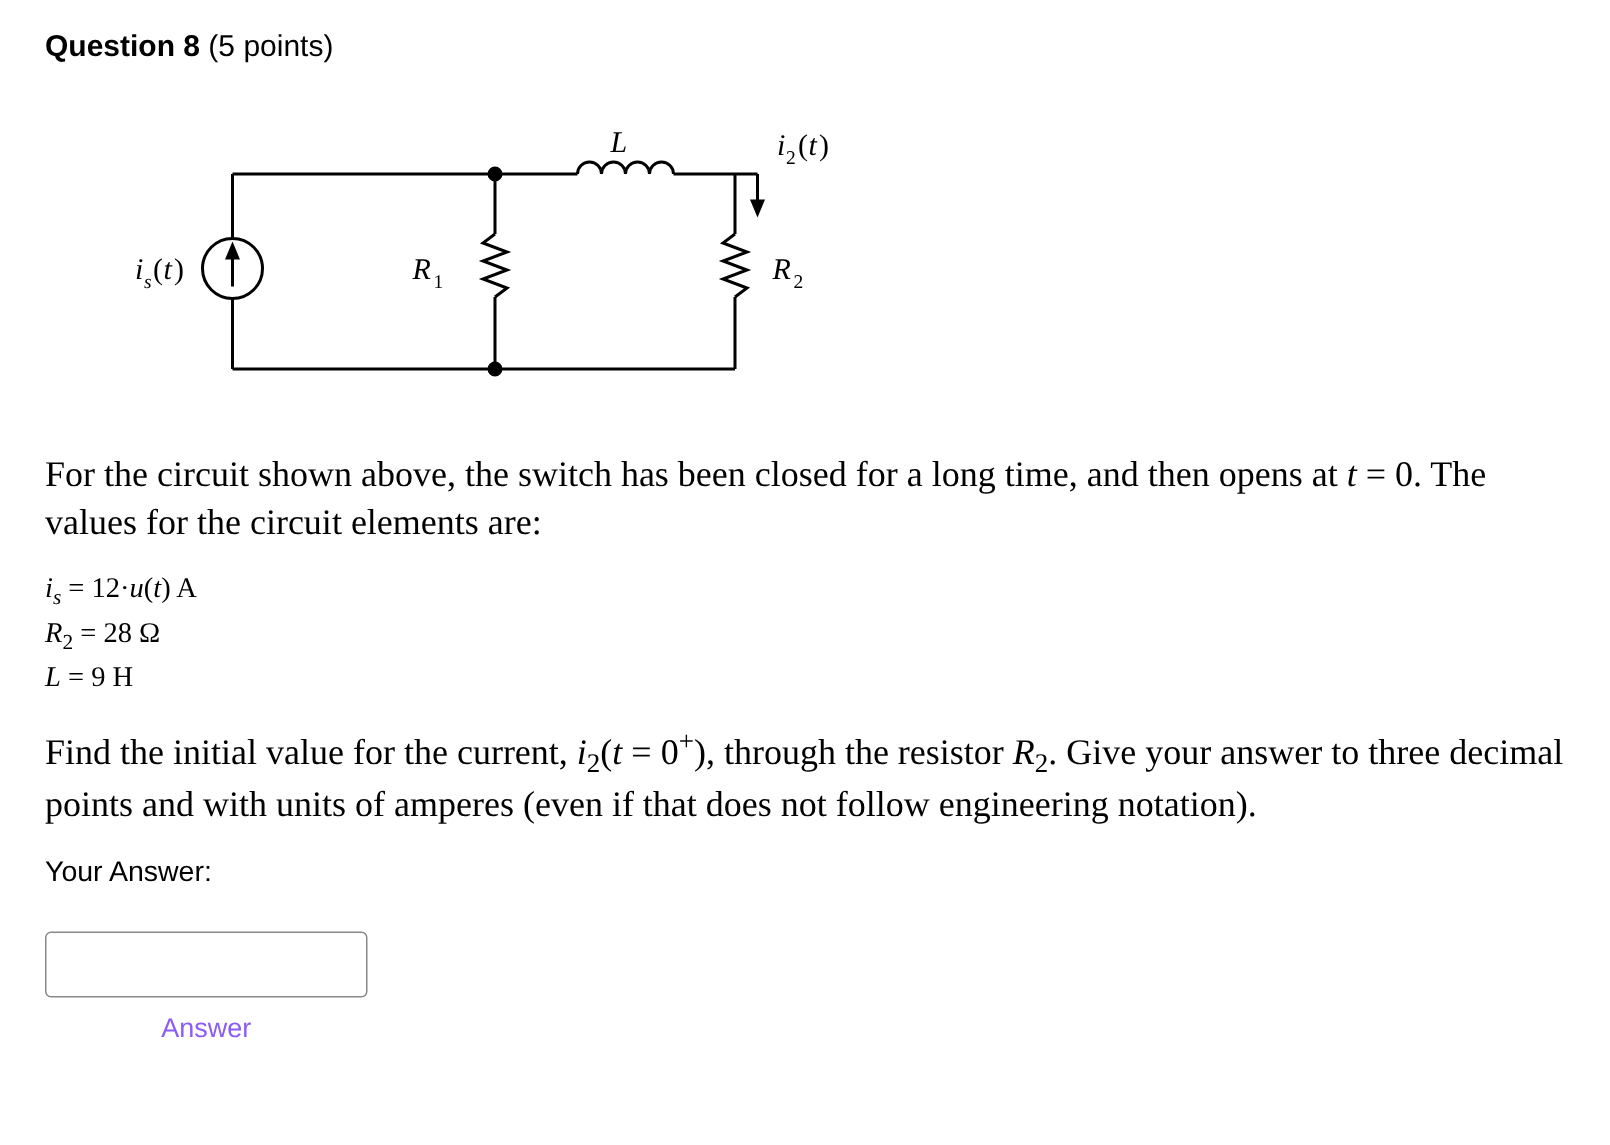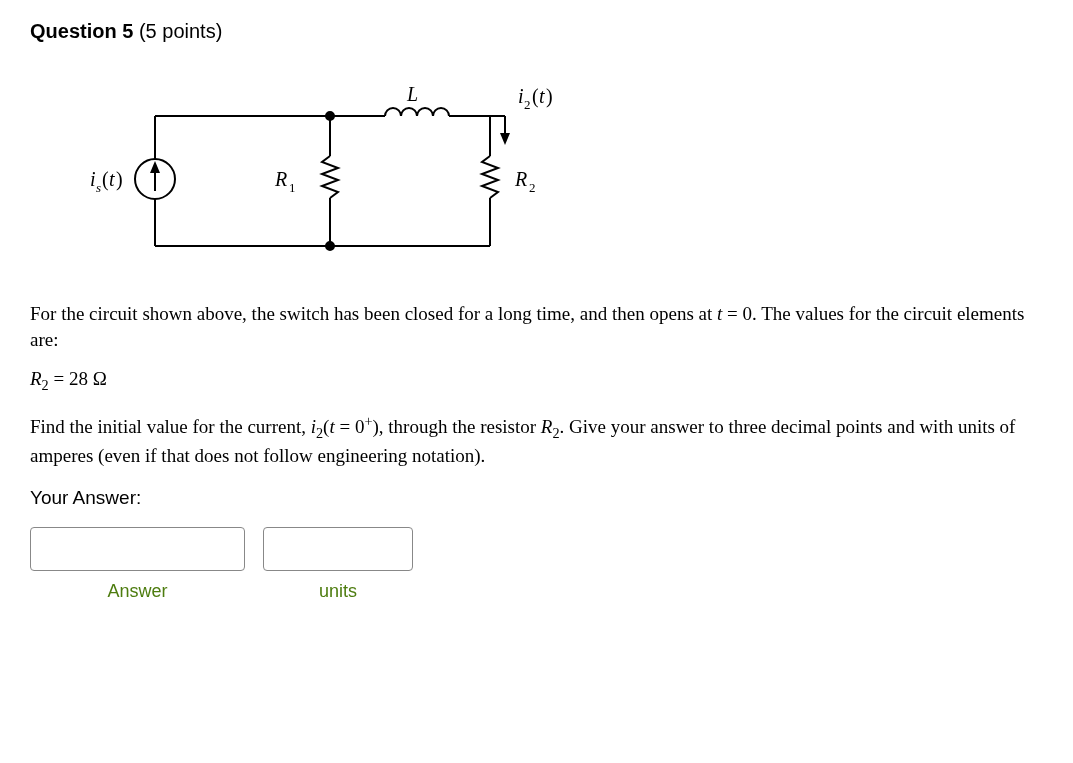--- a/index.html
+++ b/index.html
@@ -16,38 +16,38 @@
       margin-bottom: 18px;
     }
     .question-header .bold {
       font-weight: bold;
     }
     .circuit-diagram {
       margin: 10px 0 25px 30px;
     }
     .body-text {
       font-family: Georgia, 'Times New Roman', serif;
-      font-size: 19px;
+      font-size: 24px;
       line-height: 1.35;
       margin-bottom: 14px;
     }
     .params {
       font-family: Georgia, 'Times New Roman', serif;
       font-size: 19px;
       line-height: 1.4;
       margin-bottom: 16px;
     }
     .params div { margin-bottom: 0; }
     .italic { font-style: italic; }
     .sub { font-size: 0.75em; vertical-align: sub; font-style: italic; }
     .sup { font-size: 0.75em; vertical-align: super; }
     .your-answer {
       font-family: Arial, Helvetica, sans-serif;
       font-size: 19px;
-      margin: 18px 0 18px 0;
+      margin: 18px 0 28px 0;
     }
     .answer-row {
       display: flex;
       gap: 18px;
       align-items: flex-start;
       margin-top: 8px;
     }
     .answer-col {
       display: flex;
       flex-direction: column;
@@ -66,28 +66,28 @@
       height: 44px;
       border: 1px solid #888;
       border-radius: 4px;
       font-size: 17px;
       padding: 6px 10px;
     }
     .input-label {
       font-family: Arial, Helvetica, sans-serif;
       font-size: 18px;
       margin-top: 10px;
-      color: #4d7c0f;
+      color: #8b5cf6;
     }
   </style>
 </head>
 <body>
 
 <div class="question-header">
-  <span class="bold">Question 5</span><span> (5 points)</span>
+  <span class="bold">Question 8</span><span> (5 points)</span>
 </div>
 
 <div class="circuit-diagram">
   <svg width="520" height="210" viewBox="0 0 520 210">
 
     <g stroke="#000" stroke-width="2" fill="none">
 
       <line x1="95" y1="55" x2="95" y2="98"></line>
 
       <circle cx="95" cy="118" r="20"></circle>
@@ -146,32 +146,34 @@
     <text x="469" y="131" font-family="Georgia,serif" font-size="13">2</text>
   </svg>
 </div>
 
 <p class="body-text">
   <span>For the circuit shown above, the switch has been closed for a long time, and then opens at </span><span class="italic">t</span><span> = 0.   The values for the circuit elements are:</span>
 </p>
 
 <div class="params">
   <div>
+    <span class="italic">i</span><span class="sub">s</span><span> = 12·</span><span class="italic">u</span><span>(</span><span class="italic">t</span><span>) A</span>
+  </div>
+  <div>
     <span class="italic">R</span><span class="sub" style="font-style:normal">2</span><span> = 28 Ω</span>
+  </div>
+  <div>
+    <span class="italic">L</span><span> = 9 H</span>
   </div>
 </div>
 
 <p class="body-text">
   <span>Find the initial value for the current, </span><span class="italic">i</span><span class="sub" style="font-style:normal">2</span><span>(</span><span class="italic">t</span><span> = 0</span><span class="sup">+</span><span>), through the resistor </span><span class="italic">R</span><span class="sub" style="font-style:normal">2</span><span>.  Give your answer to three decimal points and with units of amperes (even if that does not follow engineering notation).</span>
 </p>
 
 <div class="your-answer">Your Answer:</div>
 
 <div class="answer-row">
   <div class="answer-col">
     <input type="text" class="answer-input" value="" style="">
     <div class="input-label">Answer</div>
   </div>
-  <div class="answer-col">
-    <input type="text" class="units-input" value="" style="">
-    <div class="input-label">units</div>
-  </div>
 </div>
 
 </body></html>

